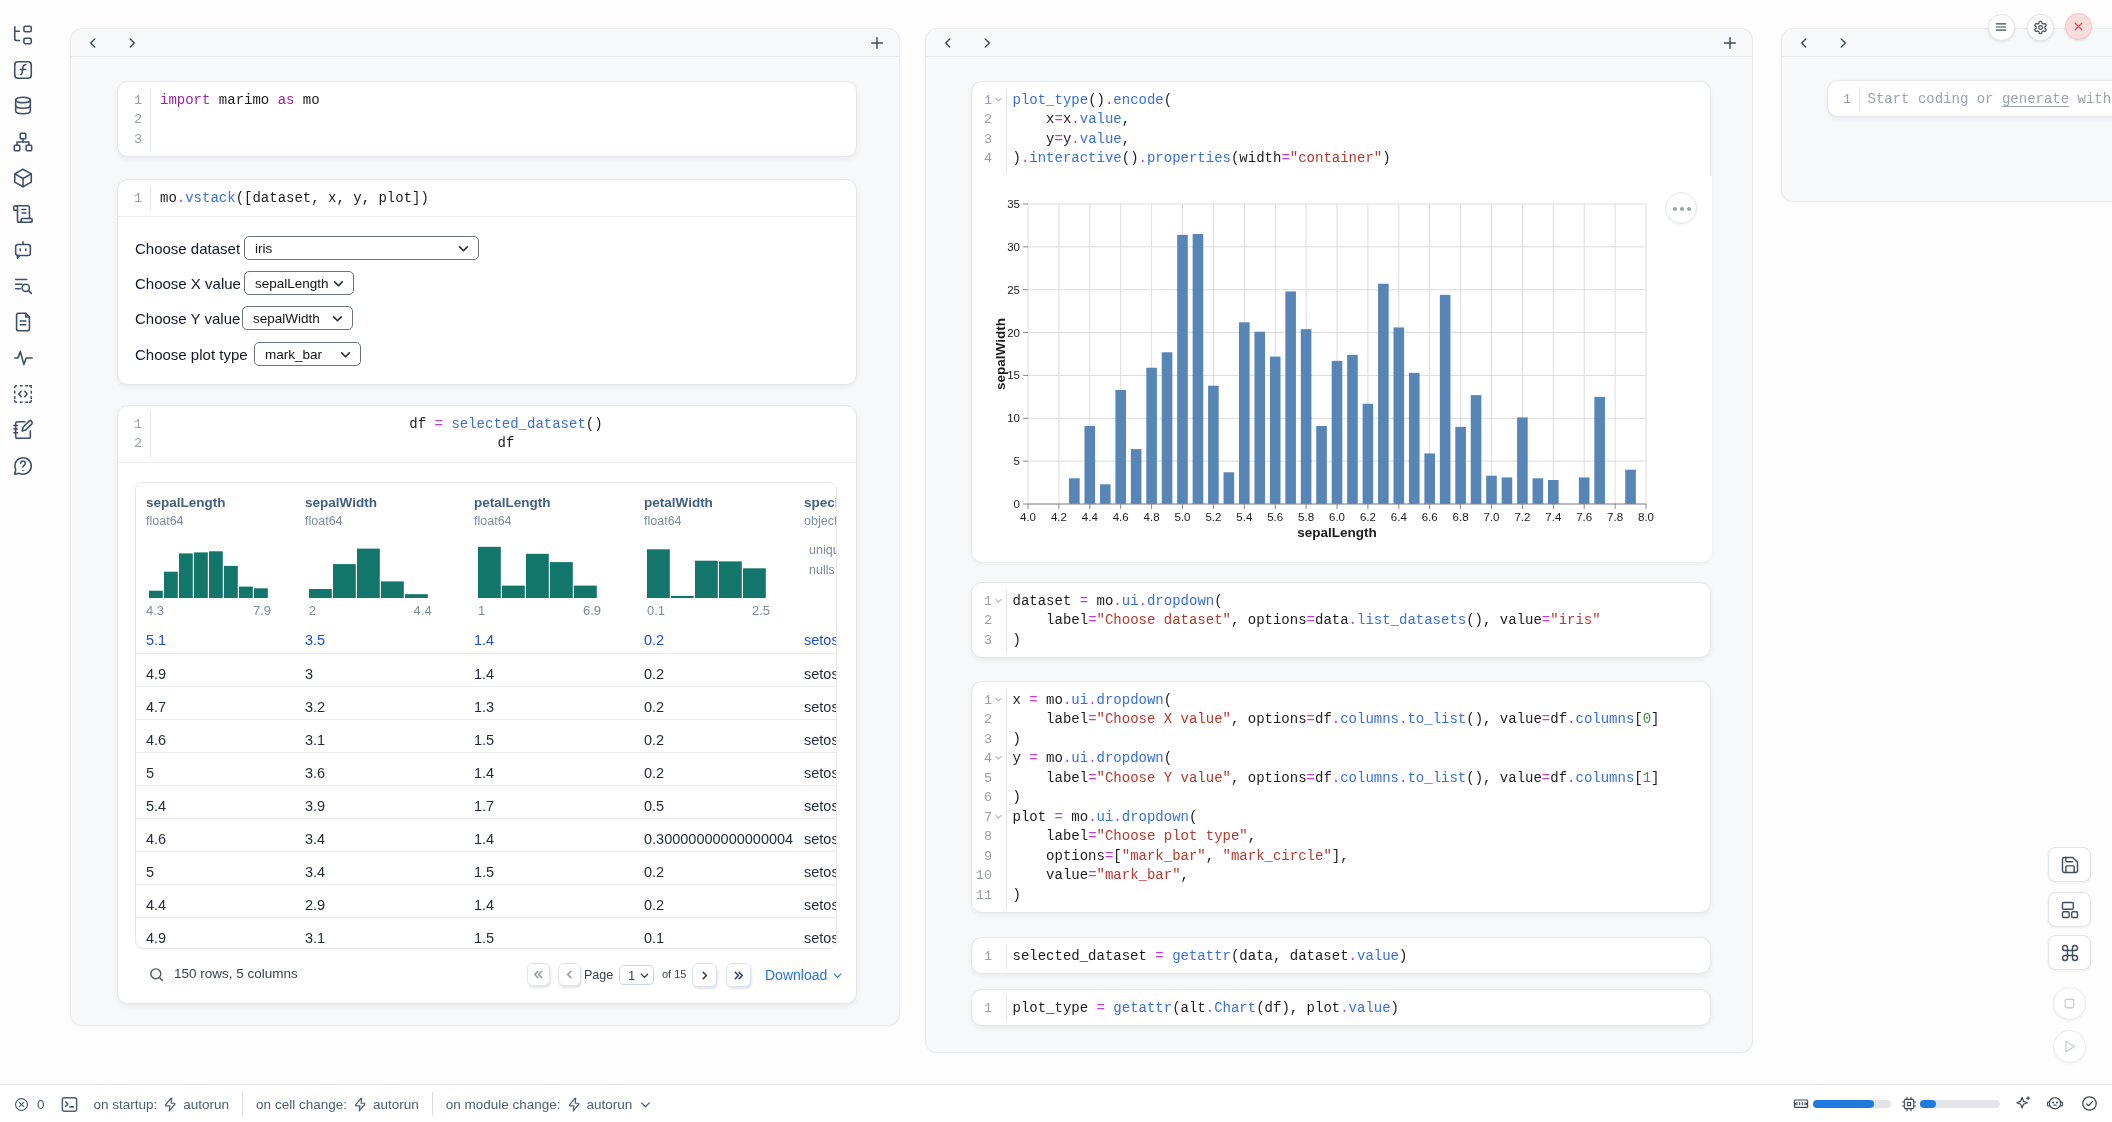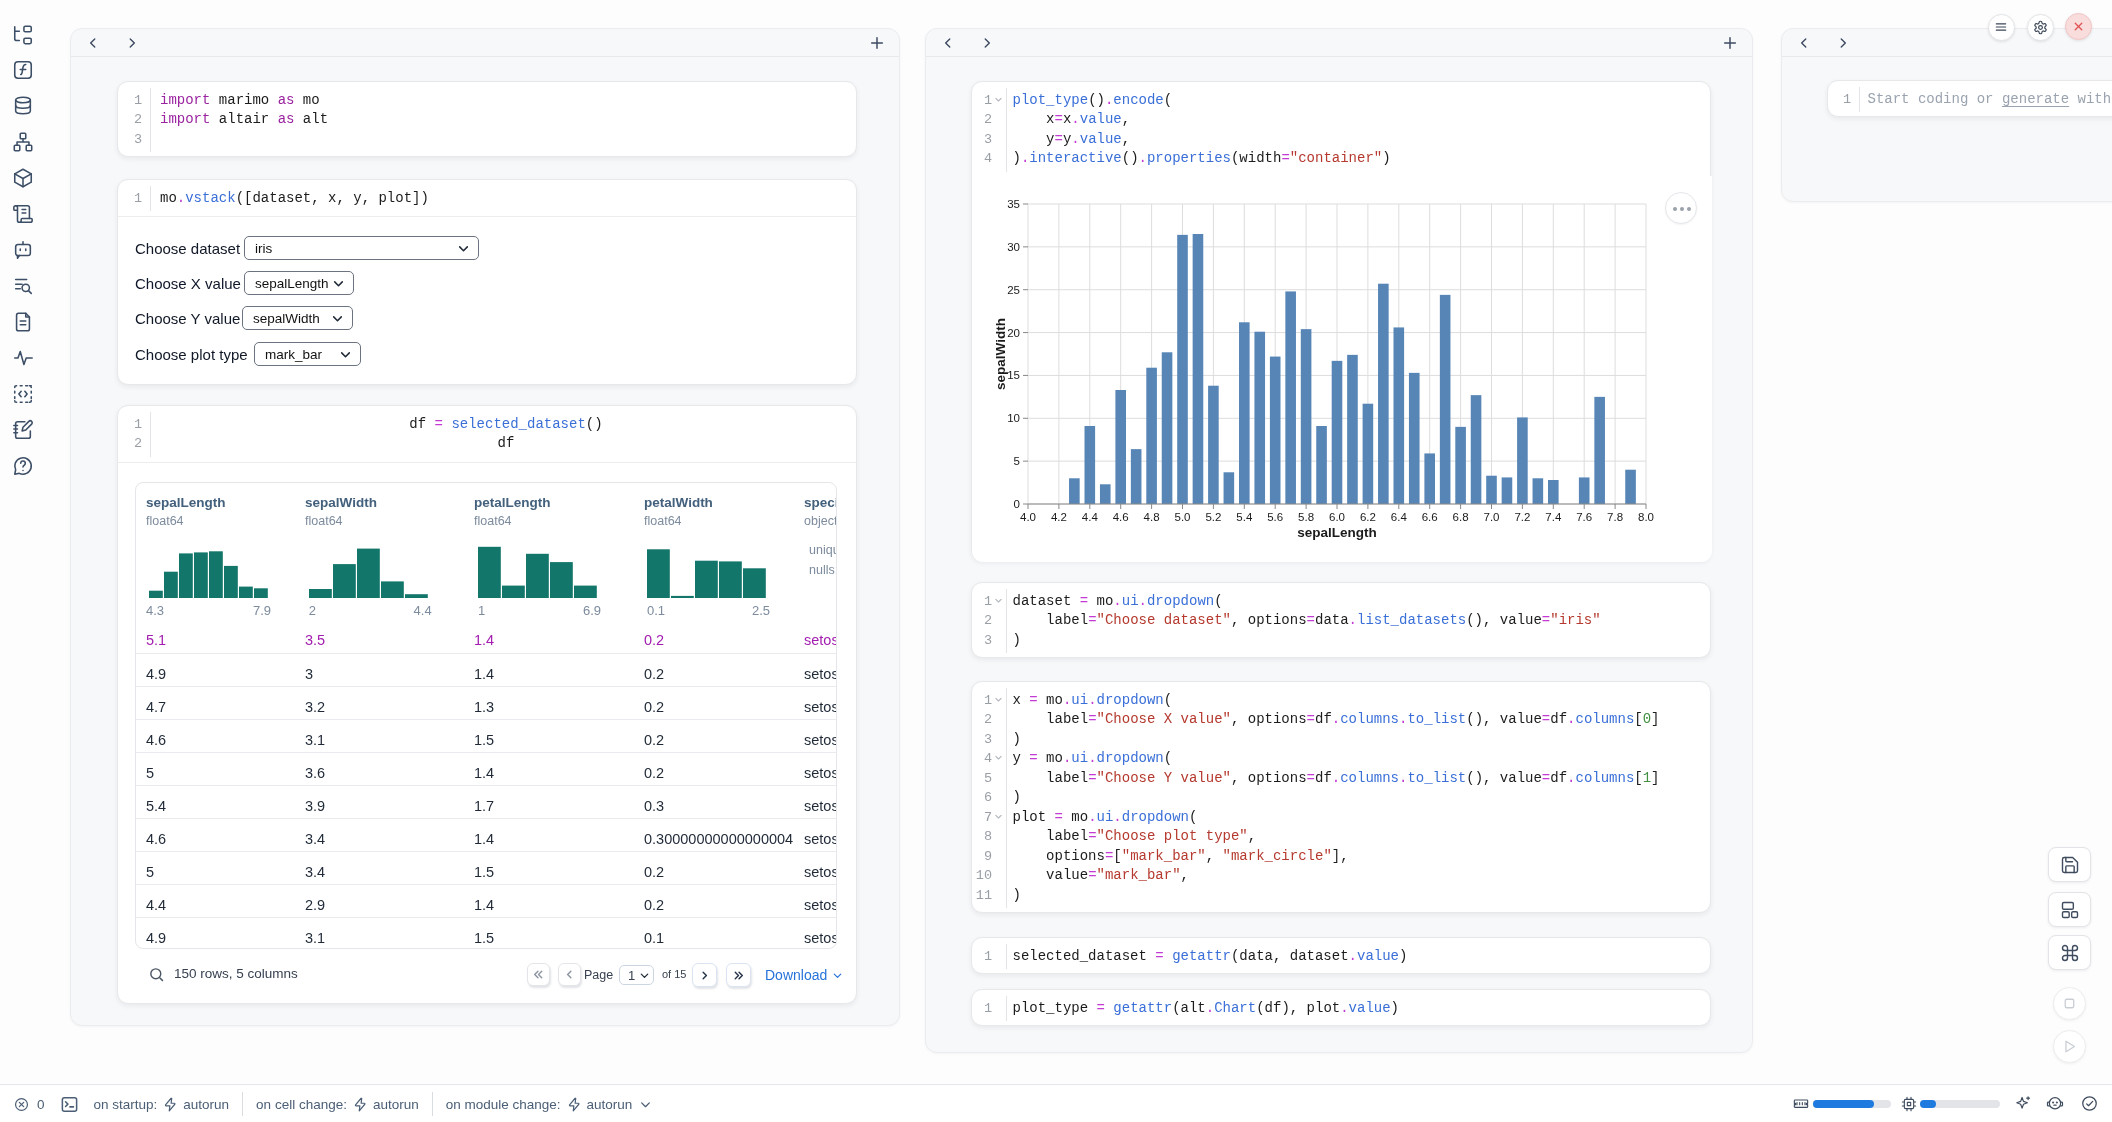--- a/index.html
+++ b/index.html
@@ -139,21 +139,21 @@
         <line x1="4" y1="12" x2="20" y2="12"></line>
       </svg>
     </div>
   <div class="cell" style="left:46px; top:52px; width:740px; height:76.0px;">
   <div class="gut" style="left:0; width:24px; padding-top:8.75px; font-family:'Liberation Mono',monospace; font-size:13.5px; line-height:19.5px;">
         <div style="height:19.5px">1</div>
         <div style="height:19.5px">2</div>
         <div style="height:19.5px">3</div>
       </div>
   <div class="gutline" style="left:32px; top:6px; height:64.0px;"></div>
-  <div class="code" style="position:absolute; left:42px; top:8.75px; right:4px;"><div style="height:19.5px"><span class="k">import</span> marimo <span class="k">as</span> mo</div><div style="height:19.5px"><span class="k">import</span> altair <span class="k">as</span> alt</div></div>
+  <div class="code" style="position:absolute; left:42px; top:8.75px; right:4px;"><div style="height:19.5px"><span class="k">import</span> marimo <span class="k">as</span> mo</div></div>
 
 </div>
 <div class="cell" style="left:46px; top:150px; width:740px; height:206px;">
   <div class="gut" style="left:0; width:24px; padding-top:8.75px; font-family:'Liberation Mono',monospace; font-size:13.5px; line-height:19.5px;">
         <div style="height:19.5px">1</div>
       </div>
   <div class="gutline" style="left:32px; top:6px; height:25.0px;"></div>
   <div class="code" style="position:absolute; left:42px; top:8.75px; right:4px;"><div style="height:19.5px">mo<span class="o">.</span><span class="f">vstack</span>([dataset, x, y, plot])</div></div>
 
   <div style="position:absolute; left:0; right:0; top:35.5px; border-top:1px solid #ededef;"></div>
@@ -239,21 +239,21 @@
           <rect x="72" y="19.1" width="22.8" height="35.9" fill="#12766a"></rect>
           <rect x="96" y="42.6" width="22.8" height="12.4" fill="#12766a"></rect>
         </svg>
         <svg style="position:absolute; left:511px; top:60px;" width="120" height="55">
           <rect x="0" y="6.3" width="22.8" height="48.7" fill="#12766a"></rect>
           <rect x="24" y="52.9" width="22.8" height="2.1" fill="#12766a"></rect>
           <rect x="48" y="17.7" width="22.8" height="37.3" fill="#12766a"></rect>
           <rect x="72" y="18.4" width="22.8" height="36.6" fill="#12766a"></rect>
           <rect x="96" y="25.3" width="22.8" height="29.7" fill="#12766a"></rect>
         </svg>
-<div style="position:absolute; left:0; right:0; top:137px; height:33px;  font-size:14.5px; color:#a21caf;">
+<div style="position:absolute; left:0; right:0; top:137px; height:33px;  font-size:14.5px; color:#1d4ed8;">
           <div style="position:absolute; left:10px; top:0; height:36px; display:flex; align-items:center; padding-top:3px;">5.1</div>
           <div style="position:absolute; left:169px; top:0; height:36px; display:flex; align-items:center; padding-top:3px;">3.5</div>
           <div style="position:absolute; left:338px; top:0; height:36px; display:flex; align-items:center; padding-top:3px;">1.4</div>
           <div style="position:absolute; left:508px; top:0; height:36px; display:flex; align-items:center; padding-top:3px;">0.2</div>
           <div style="position:absolute; left:668px; top:0; height:36px; display:flex; align-items:center; padding-top:3px;">setosa</div>
         </div>
         <div style="position:absolute; left:0; right:0; top:170px; height:33px; border-top:1px solid #e9ebee; font-size:14.5px; color:#1f2937;">
           <div style="position:absolute; left:10px; top:0; height:36px; display:flex; align-items:center; padding-top:3px;">4.9</div>
           <div style="position:absolute; left:169px; top:0; height:36px; display:flex; align-items:center; padding-top:3px;">3</div>
           <div style="position:absolute; left:338px; top:0; height:36px; display:flex; align-items:center; padding-top:3px;">1.4</div>
@@ -278,21 +278,21 @@
           <div style="position:absolute; left:10px; top:0; height:36px; display:flex; align-items:center; padding-top:3px;">5</div>
           <div style="position:absolute; left:169px; top:0; height:36px; display:flex; align-items:center; padding-top:3px;">3.6</div>
           <div style="position:absolute; left:338px; top:0; height:36px; display:flex; align-items:center; padding-top:3px;">1.4</div>
           <div style="position:absolute; left:508px; top:0; height:36px; display:flex; align-items:center; padding-top:3px;">0.2</div>
           <div style="position:absolute; left:668px; top:0; height:36px; display:flex; align-items:center; padding-top:3px;">setosa</div>
         </div>
         <div style="position:absolute; left:0; right:0; top:302px; height:33px; border-top:1px solid #e9ebee; font-size:14.5px; color:#1f2937;">
           <div style="position:absolute; left:10px; top:0; height:36px; display:flex; align-items:center; padding-top:3px;">5.4</div>
           <div style="position:absolute; left:169px; top:0; height:36px; display:flex; align-items:center; padding-top:3px;">3.9</div>
           <div style="position:absolute; left:338px; top:0; height:36px; display:flex; align-items:center; padding-top:3px;">1.7</div>
-          <div style="position:absolute; left:508px; top:0; height:36px; display:flex; align-items:center; padding-top:3px;">0.3</div>
+          <div style="position:absolute; left:508px; top:0; height:36px; display:flex; align-items:center; padding-top:3px;">0.5</div>
           <div style="position:absolute; left:668px; top:0; height:36px; display:flex; align-items:center; padding-top:3px;">setosa</div>
         </div>
         <div style="position:absolute; left:0; right:0; top:335px; height:33px; border-top:1px solid #e9ebee; font-size:14.5px; color:#1f2937;">
           <div style="position:absolute; left:10px; top:0; height:36px; display:flex; align-items:center; padding-top:3px;">4.6</div>
           <div style="position:absolute; left:169px; top:0; height:36px; display:flex; align-items:center; padding-top:3px;">3.4</div>
           <div style="position:absolute; left:338px; top:0; height:36px; display:flex; align-items:center; padding-top:3px;">1.4</div>
           <div style="position:absolute; left:508px; top:0; height:36px; display:flex; align-items:center; padding-top:3px;">0.30000000000000004</div>
           <div style="position:absolute; left:668px; top:0; height:36px; display:flex; align-items:center; padding-top:3px;">setosa</div>
         </div>
         <div style="position:absolute; left:0; right:0; top:368px; height:33px; border-top:1px solid #e9ebee; font-size:14.5px; color:#1f2937;">

